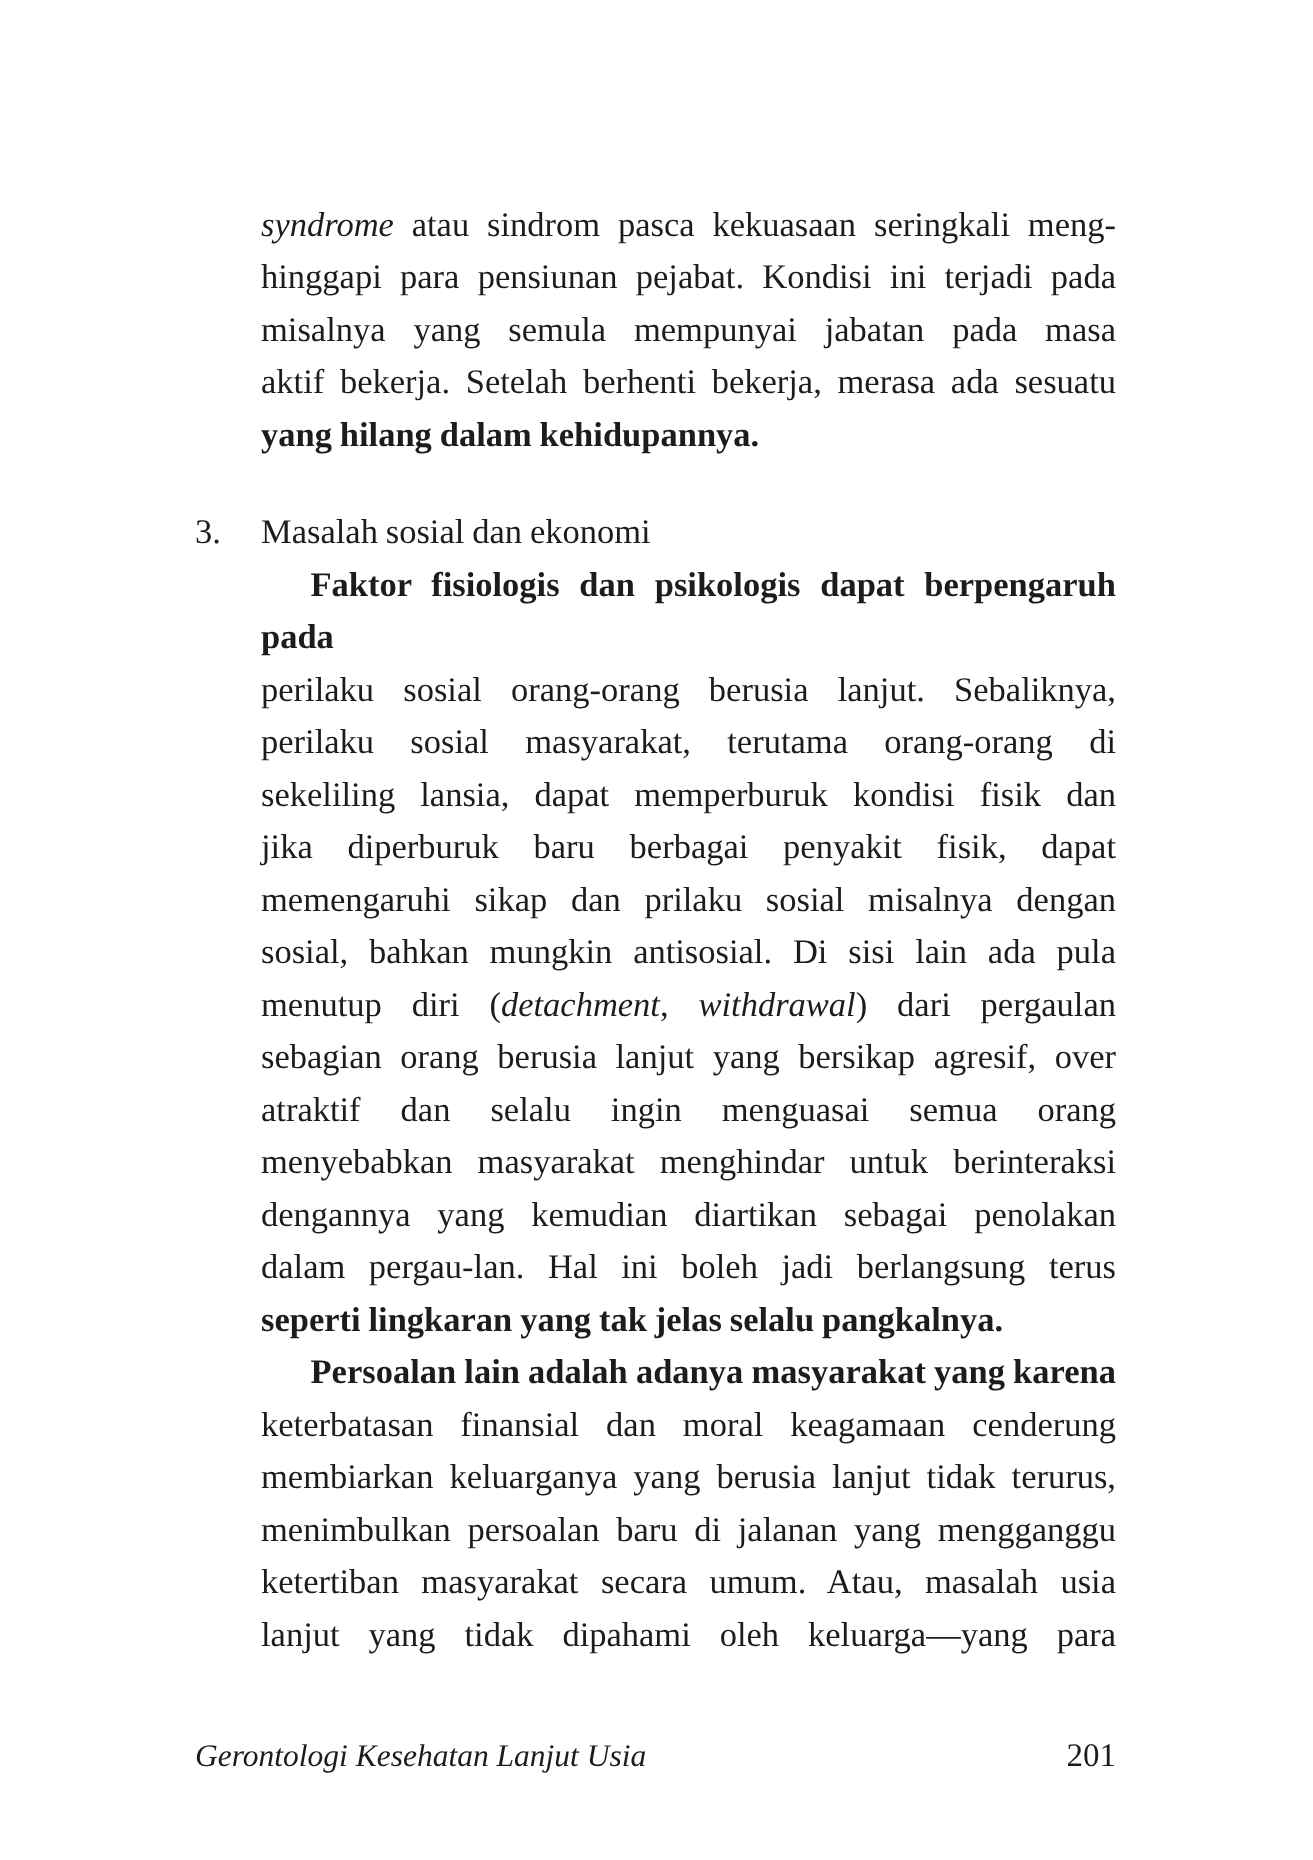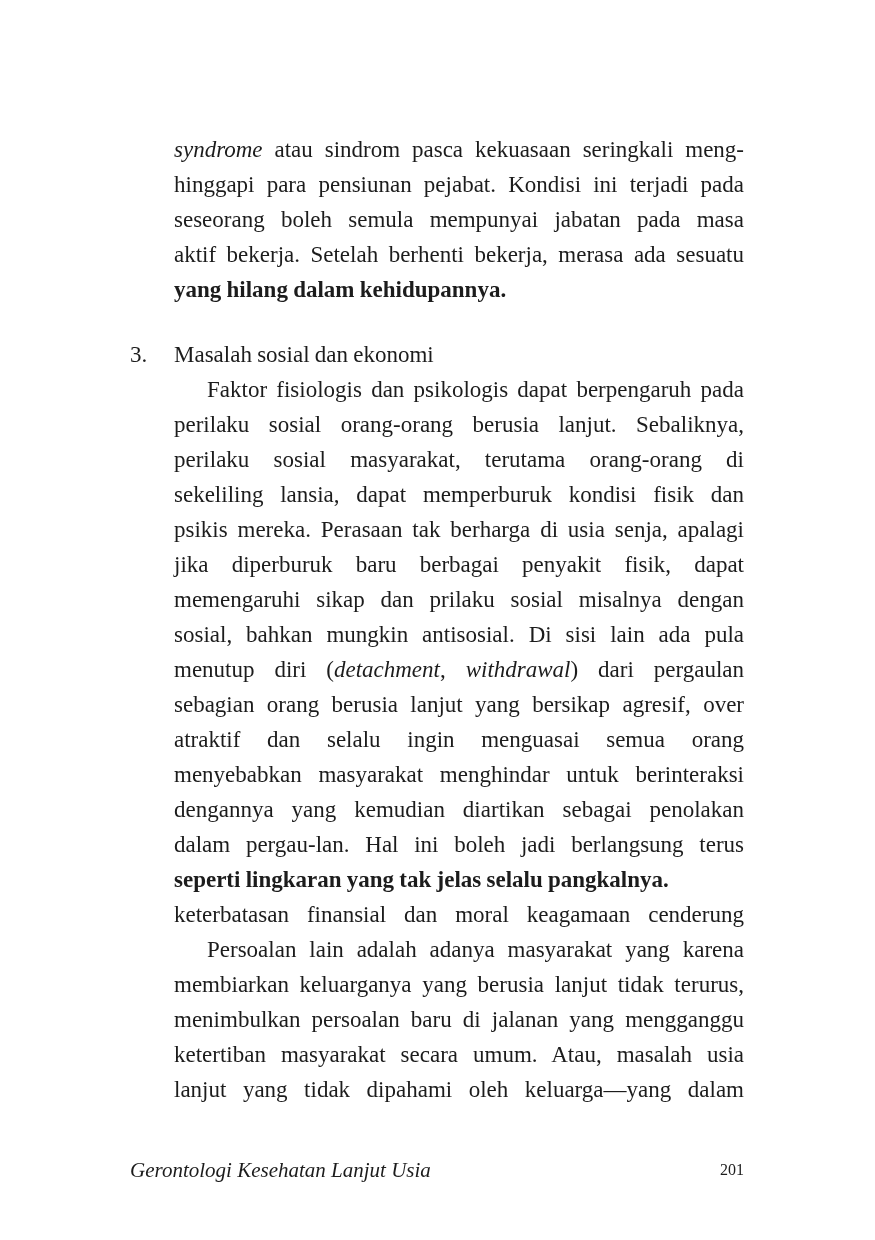--- a/index.html
+++ b/index.html
@@ -27,21 +27,21 @@
   .para { margin: 0; padding: 0; }
 
   .line {
     text-align: justify;
     text-align-last: justify;
   }
   .line-left {
     text-align-last: left;
     font-weight: bold;
   }
-  .line-indent { text-indent: 33px; }
+  .line-indent { text-indent: 33px; font-weight: bold; }
   .italic { font-style: italic; }
 
   .section-heading {
     position: relative;
     margin-top: 30px;
     line-height: 35px;
   }
   .section-number {
     position: absolute;
     left: -44px;
@@ -53,67 +53,66 @@
     left: 130px;
     width: 614px;
     top: 1157px;
     display: flex;
     justify-content: space-between;
     align-items: flex-start;
     font-size: 21px;
     line-height: 26px;
   }
   .footer .book-title { font-style: italic; }
-  .footer .page-number { font-style: normal; font-size: 16px; margin-left: 17px; }
+  .footer .page-number { font-style: normal; font-size: 22px; margin-left: 17px; }
 </style>
 </head>
 <body style="background: rgb(255, 255, 255); color: rgb(28, 28, 28);">
 
 <div class="page">
 
   <main class="text-block">
 
     <div class="para">
         <div class="line"><span class="italic">syndrome</span><span> atau sindrom pasca kekuasaan seringkali meng-</span></div>
         <div class="line"><span>hinggapi para pensiunan pejabat. Kondisi ini terjadi pada</span></div>
-        <div class="line"><span>seseorang boleh semula mempunyai jabatan pada masa</span></div>
+        <div class="line"><span>misalnya yang semula mempunyai jabatan pada masa</span></div>
         <div class="line"><span>aktif bekerja. Setelah berhenti bekerja, merasa ada sesuatu</span></div>
         <div class="line line-left"><span>yang hilang dalam kehidupannya.</span></div>
       </div>
 
     <div class="section-heading">
       <span class="section-number">3.</span>
       <span class="section-title">Masalah sosial dan ekonomi</span>
     </div>
 
     <div class="para">
         <div class="line line-indent"><span>Faktor fisiologis dan psikologis dapat berpengaruh pada</span></div>
         <div class="line"><span>perilaku sosial orang-orang berusia lanjut. Sebaliknya,</span></div>
         <div class="line"><span>perilaku sosial masyarakat, terutama orang-orang di</span></div>
         <div class="line"><span>sekeliling lansia, dapat memperburuk kondisi fisik dan</span></div>
-        <div class="line"><span>psikis mereka. Perasaan tak berharga di usia senja, apalagi</span></div>
         <div class="line"><span>jika diperburuk baru berbagai penyakit fisik, dapat</span></div>
         <div class="line"><span>memengaruhi sikap dan prilaku sosial misalnya dengan</span></div>
         <div class="line"><span>sosial, bahkan mungkin antisosial. Di sisi lain ada pula</span></div>
         <div class="line"><span>menutup diri (</span><span class="italic">detachment</span><span>, </span><span class="italic">withdrawal</span><span>) dari pergaulan</span></div>
         <div class="line"><span>sebagian orang berusia lanjut yang bersikap agresif, over</span></div>
         <div class="line"><span>atraktif dan selalu ingin menguasai semua orang</span></div>
         <div class="line"><span>menyebabkan masyarakat menghindar untuk berinteraksi</span></div>
         <div class="line"><span>dengannya yang kemudian diartikan sebagai penolakan</span></div>
         <div class="line"><span>dalam pergau-lan. Hal ini boleh jadi berlangsung terus</span></div>
         <div class="line line-left"><span>seperti lingkaran yang tak jelas selalu pangkalnya.</span></div>
       </div>
 
     <div class="para">
+        <div class="line line-indent"><span>Persoalan lain adalah adanya masyarakat yang karena</span></div>
         <div class="line"><span>keterbatasan finansial dan moral keagamaan cenderung</span></div>
-        <div class="line line-indent"><span>Persoalan lain adalah adanya masyarakat yang karena</span></div>
         <div class="line"><span>membiarkan keluarganya yang berusia lanjut tidak terurus,</span></div>
         <div class="line"><span>menimbulkan persoalan baru di jalanan yang mengganggu</span></div>
         <div class="line"><span>ketertiban masyarakat secara umum. Atau, masalah usia</span></div>
-        <div class="line"><span>lanjut yang tidak dipahami oleh keluarga—yang dalam</span></div>
+        <div class="line"><span>lanjut yang tidak dipahami oleh keluarga—yang para</span></div>
       </div>
 
   </main>
 
   <footer class="footer">
     <span class="book-title">Gerontologi Kesehatan Lanjut Usia</span>
     <span class="page-number">201</span>
   </footer>
 
 </div>

